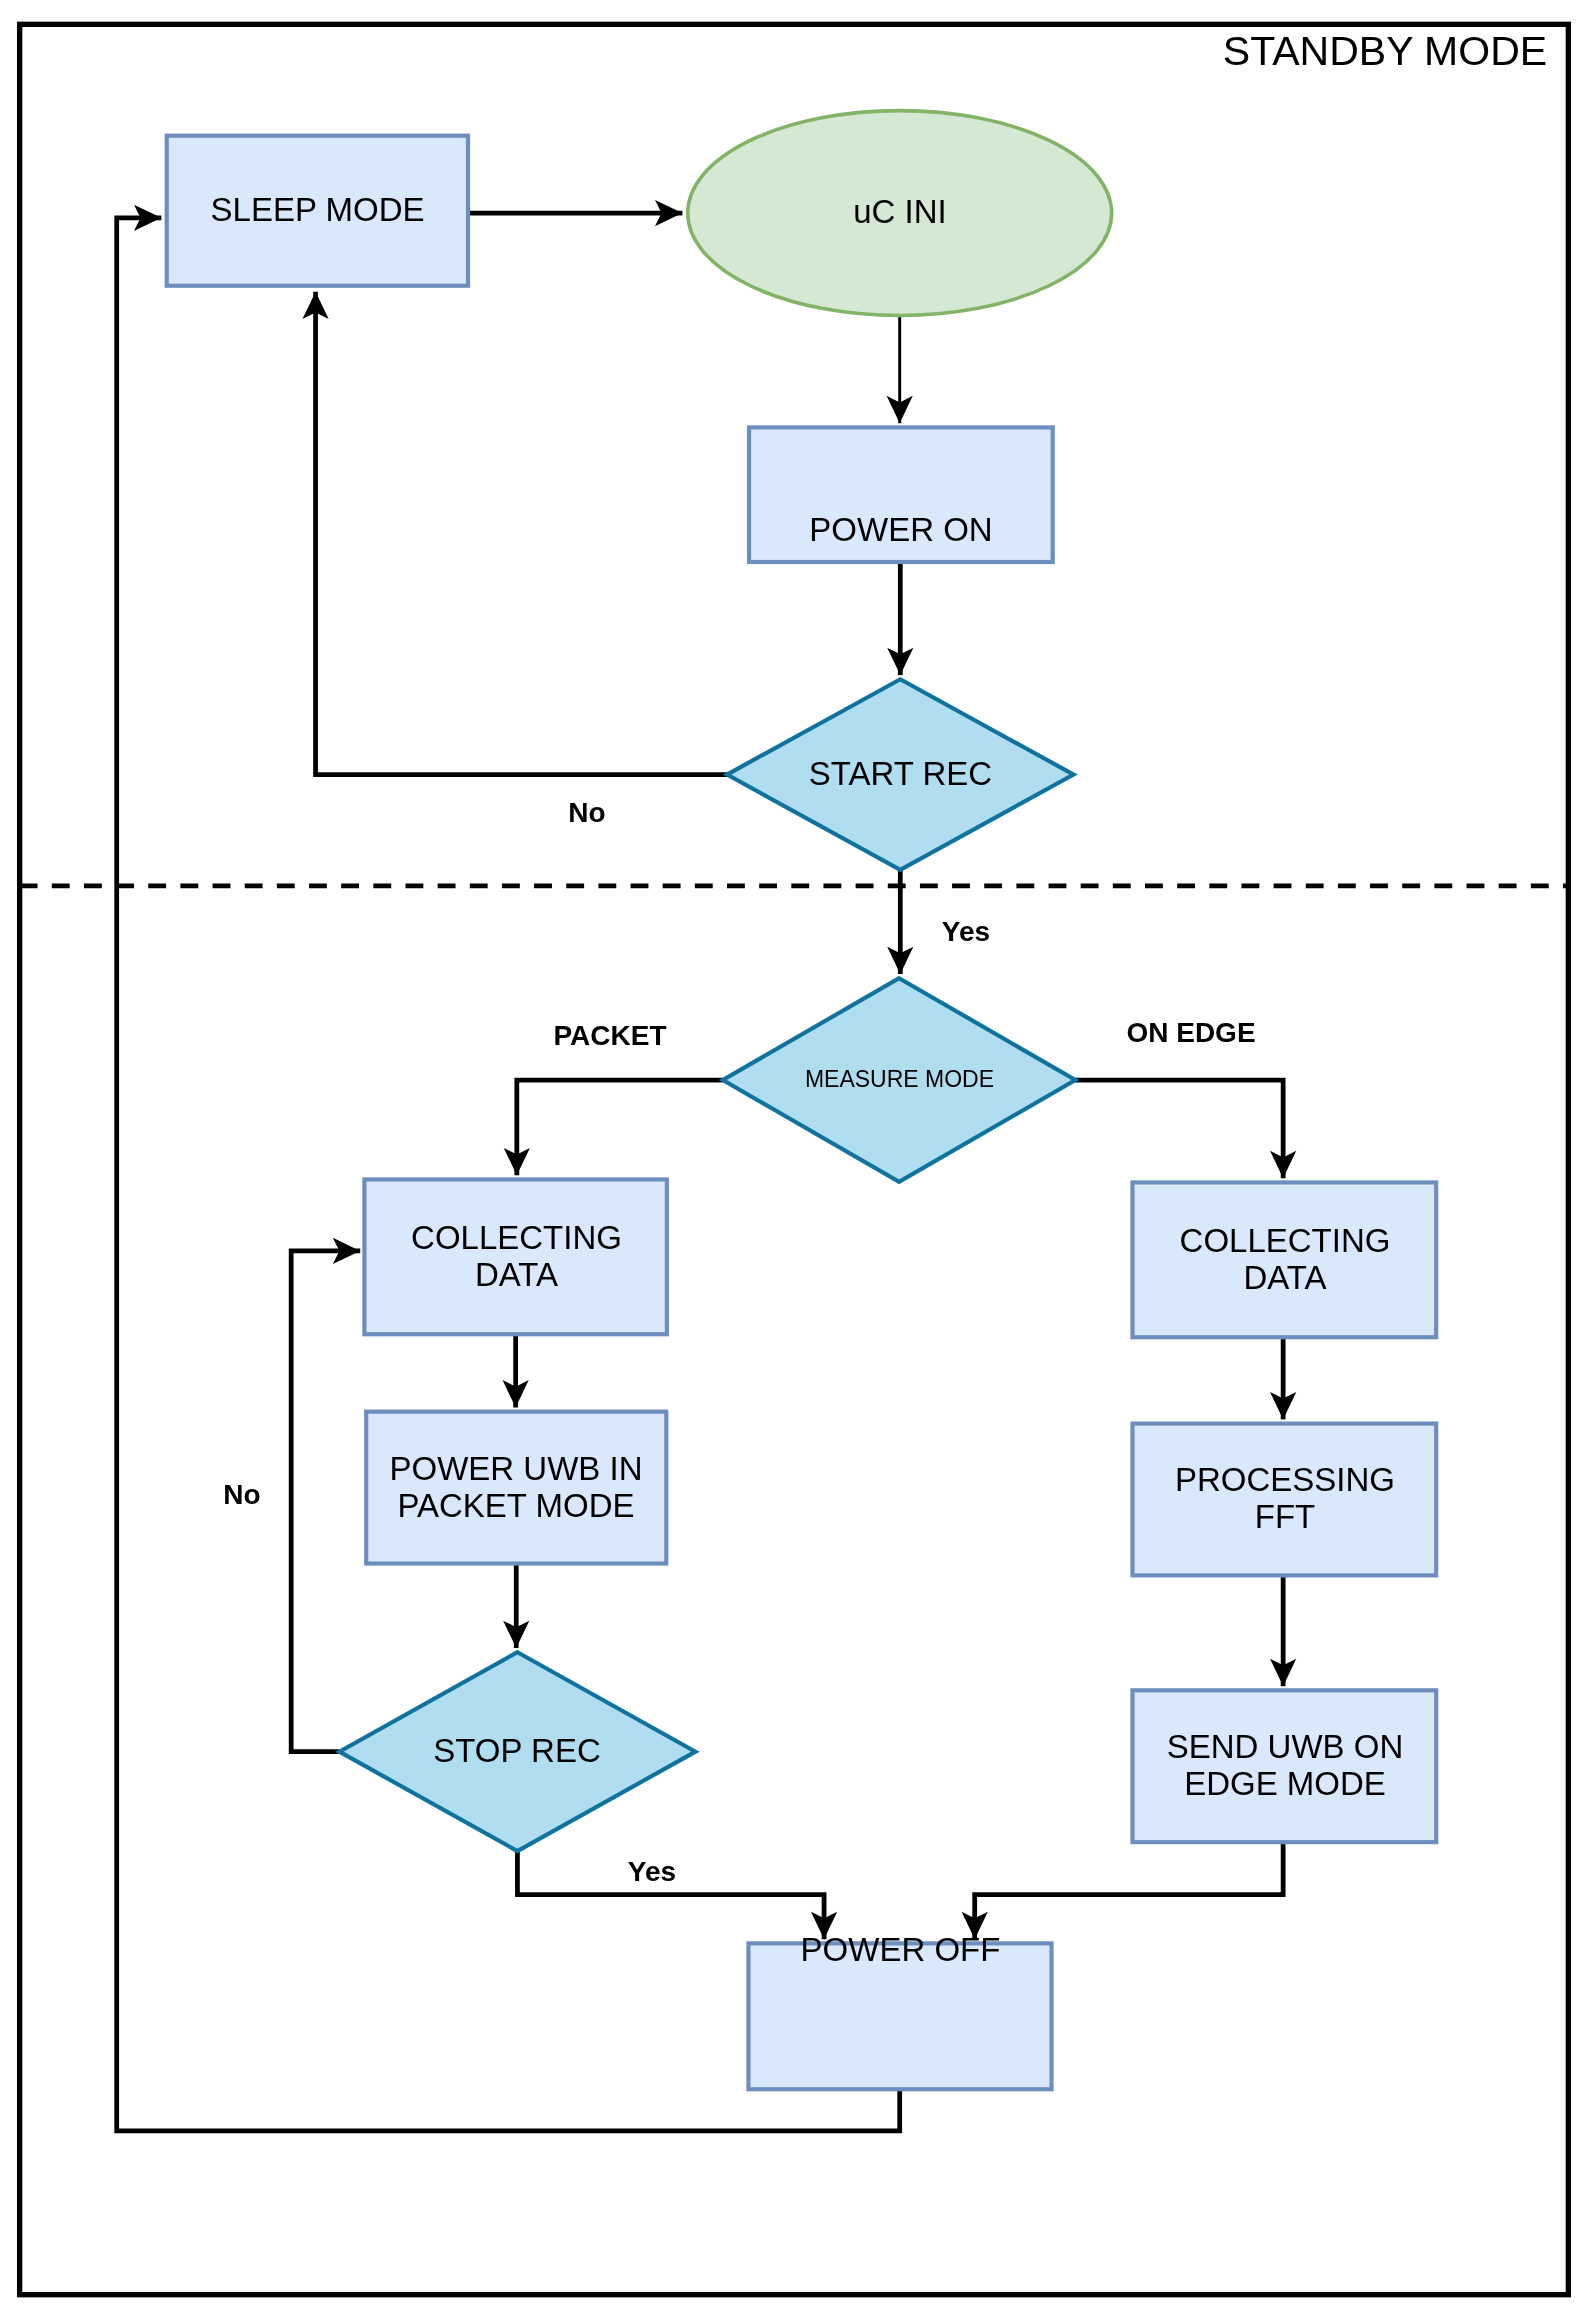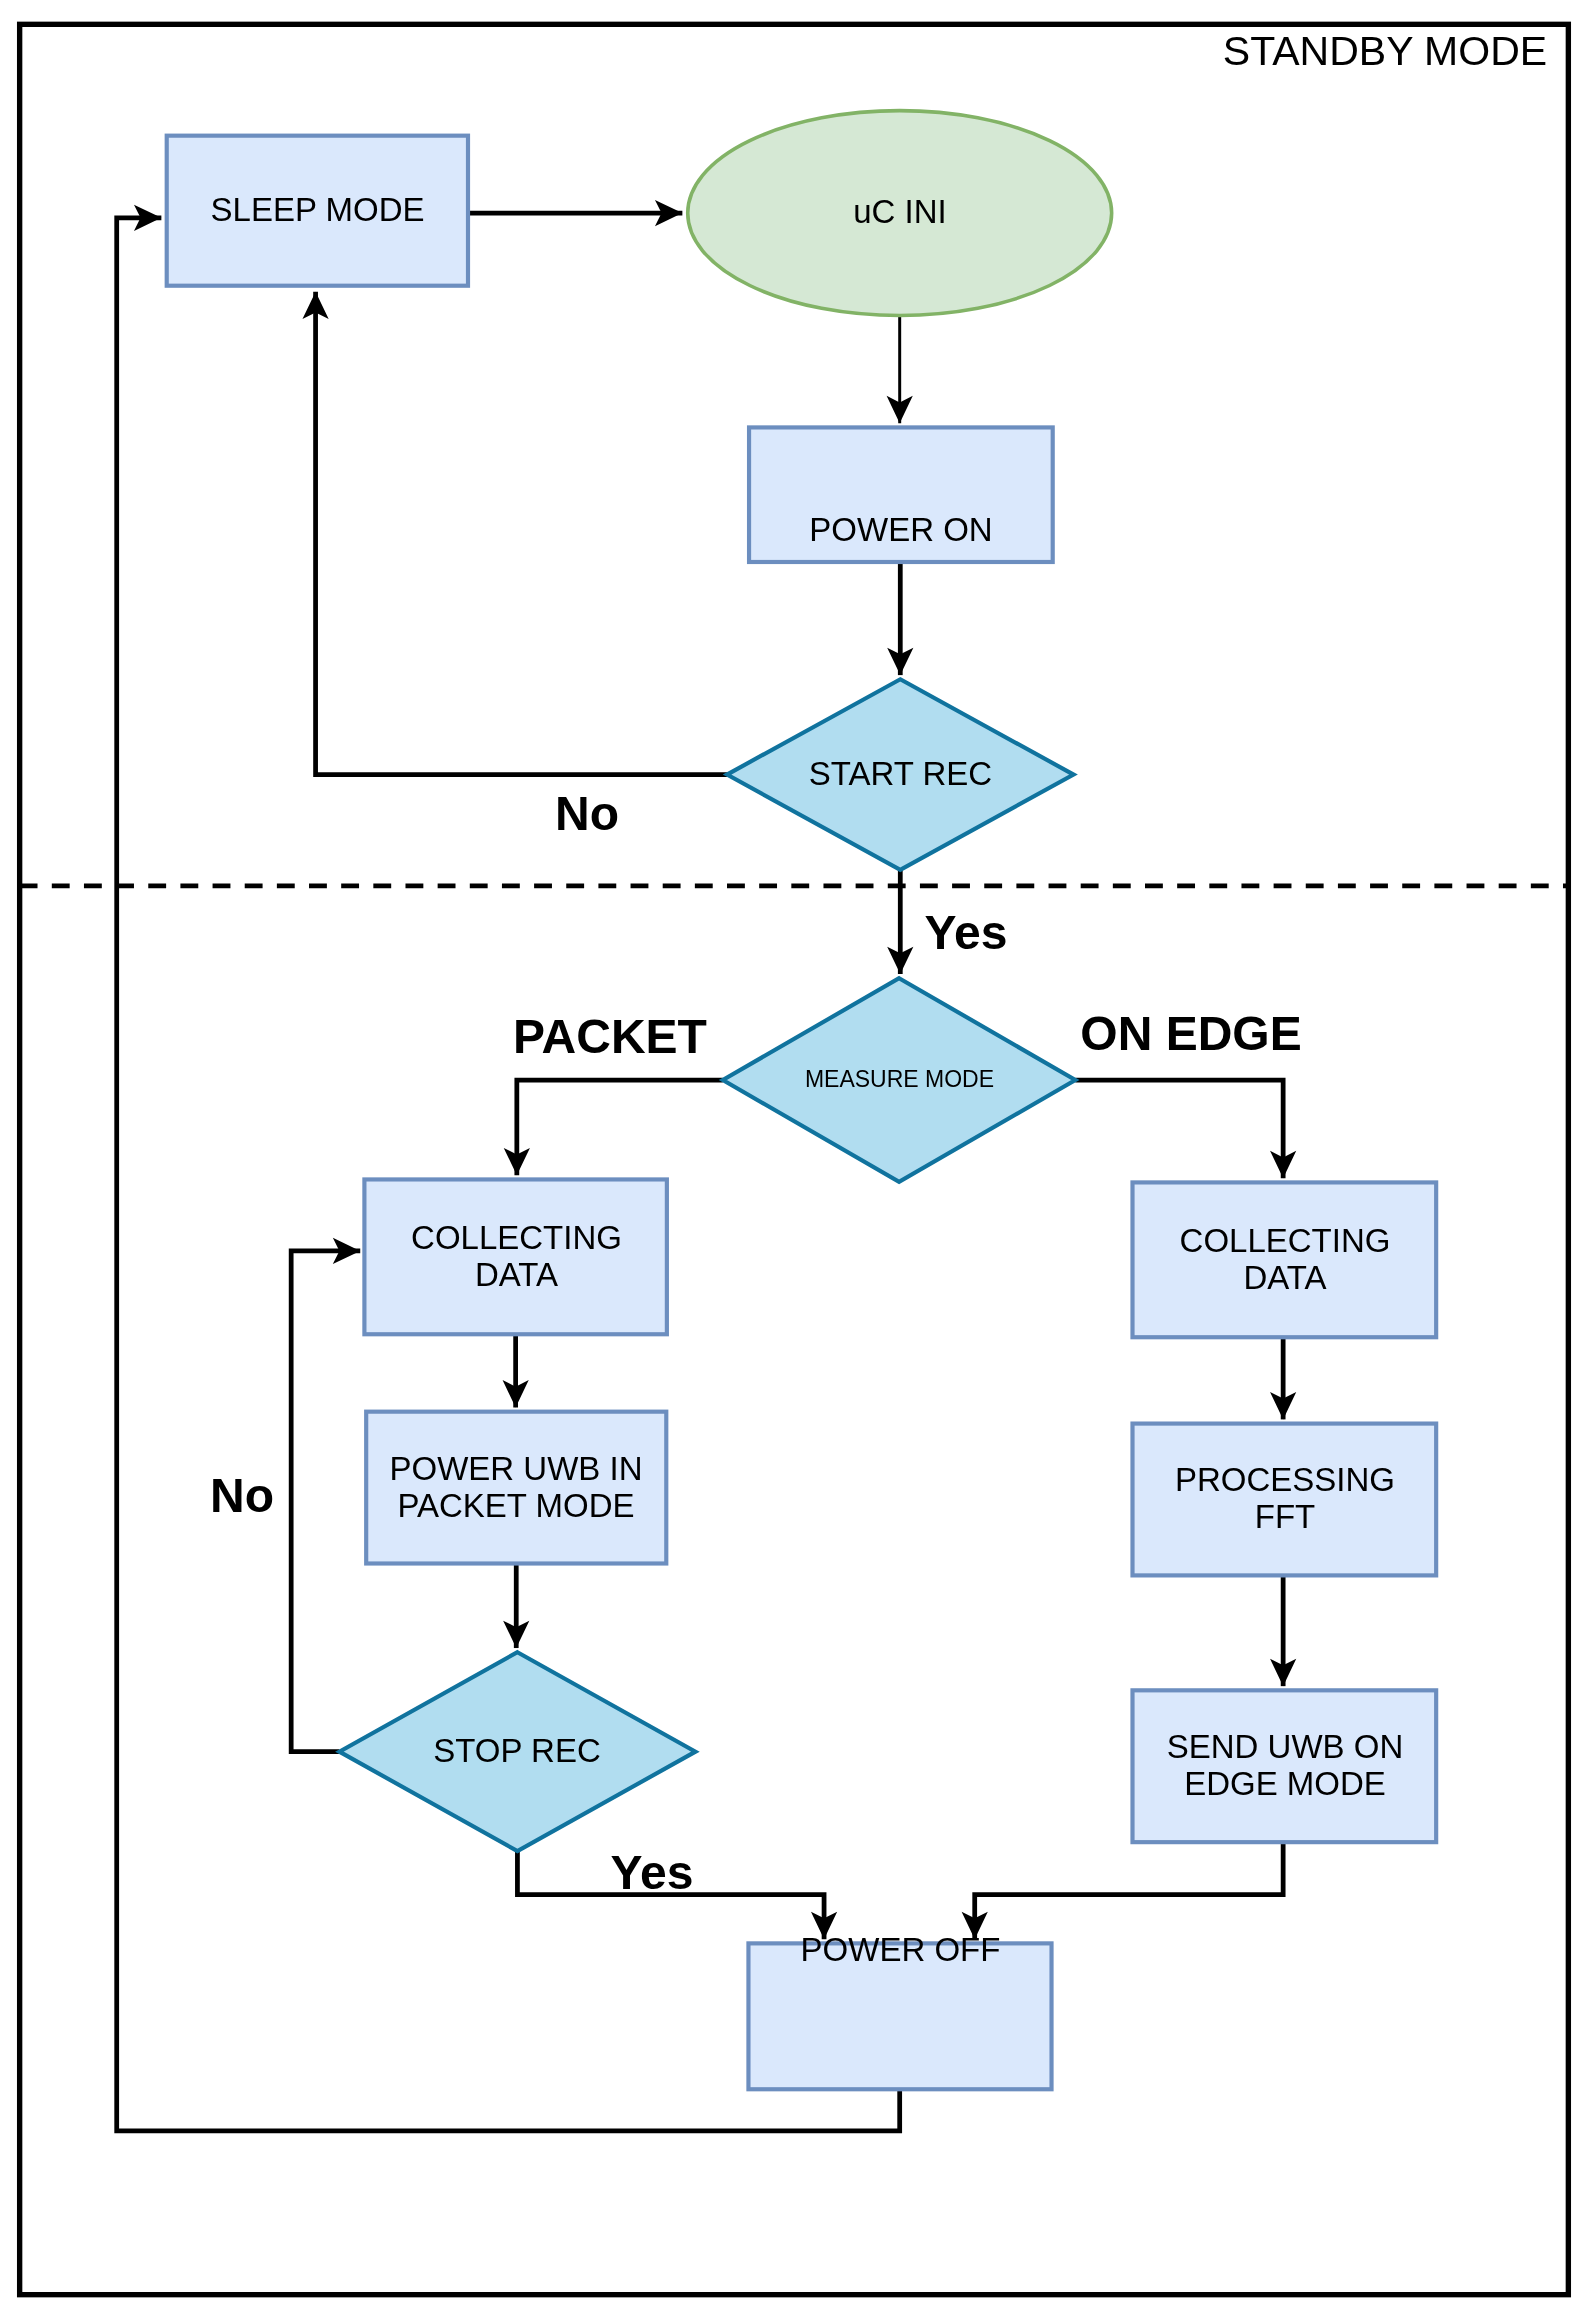--- a/index.html
+++ b/index.html
@@ -39,21 +39,21 @@
     line-height: 1.12;
     color: #000;
     white-space: pre-line;
     pointer-events: none;
   }
   .nlabel.small { font-size: 23px; }
   .elabel {
     position: absolute;
     transform: translate(-50%, -50%);
     font-weight: bold;
-    font-size: 48px;
+    font-size: 28px;
     color: #000;
     white-space: nowrap;
     pointer-events: none;
   }
   .rtitle {
     position: absolute;
     transform: translate(-50%, -50%);
     font-weight: normal;
     font-size: 41px;
     color: #000;

